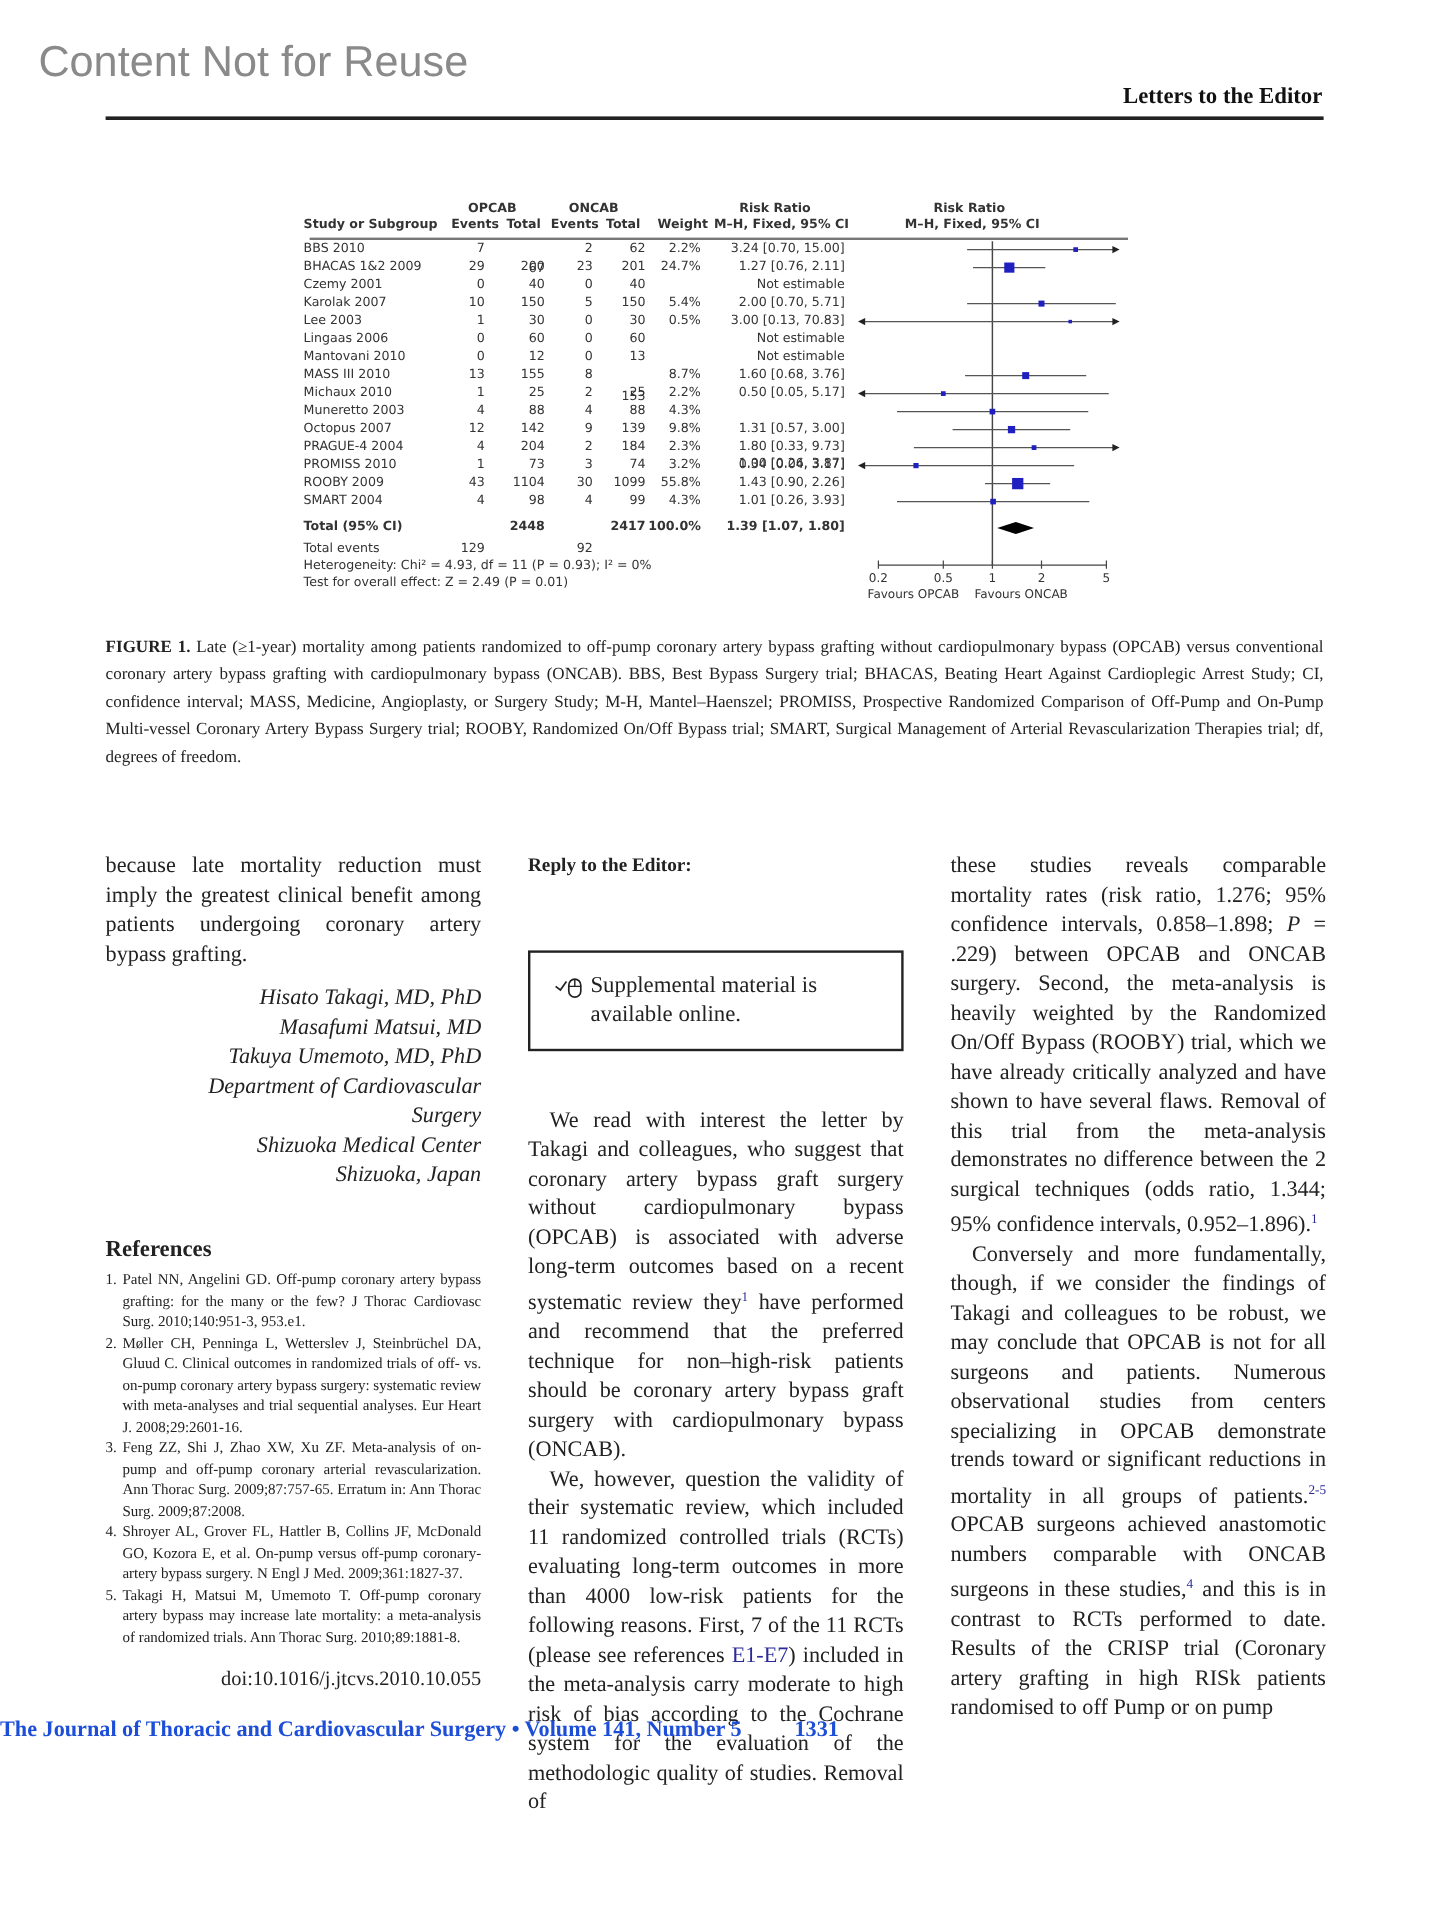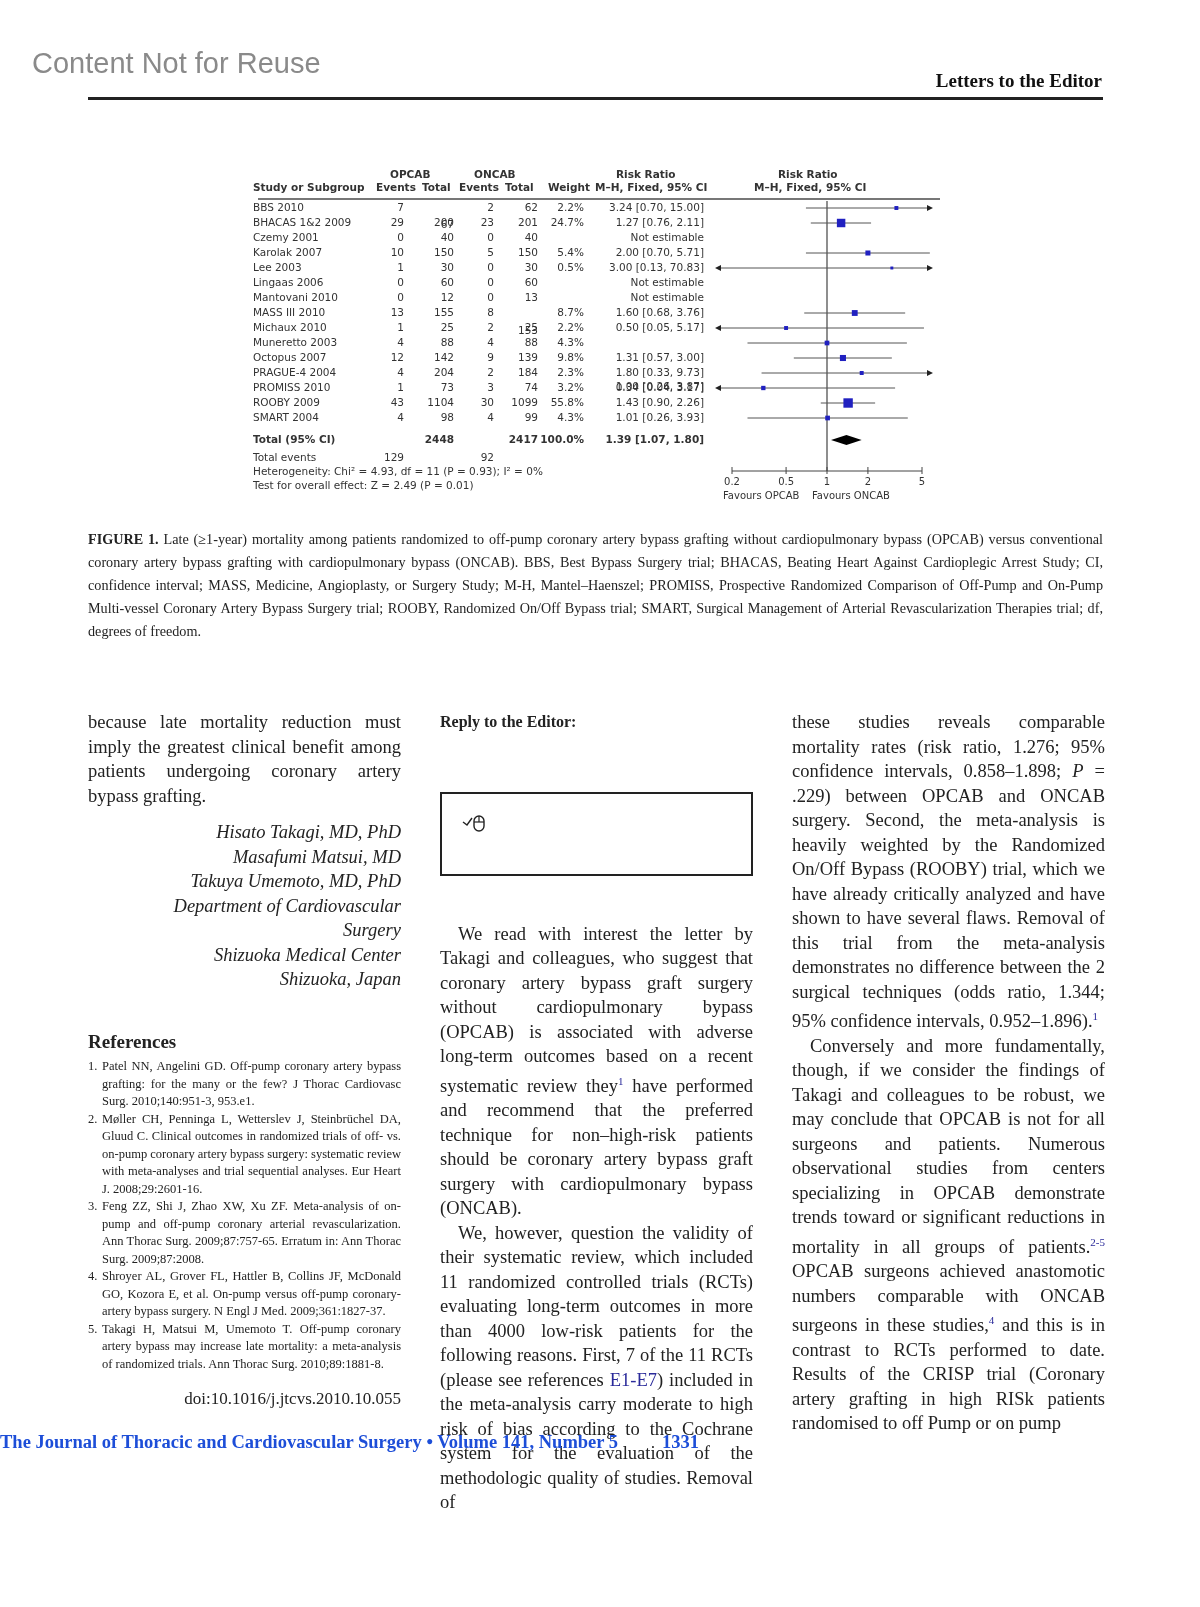--- a/index.html
+++ b/index.html
@@ -1,17 +1,17 @@
 <!DOCTYPE html>
 <html><head>
 <meta charset="utf-8">
 <style>
   html, body { margin: 0; padding: 0; background: #fff; }
   body { width: 1200px; height: 1607px; position: relative; overflow: hidden; font-family: "Liberation Serif", serif; color: #222; }
-  .watermark { position: absolute; left: 32px; top: 47px; font-family: "Liberation Sans", sans-serif; font-size: 29px; color: #8a8a8a; }
+  .watermark { position: absolute; left: 32px; top: 30px; font-family: "Liberation Sans", sans-serif; font-size: 36px; color: #8a8a8a; }
   .running-head { position: absolute; right: 98px; top: 70px; font-family: "Liberation Serif", serif; font-weight: bold; font-size: 19px; color: #111; }
   .head-rule { position: absolute; left: 88px; width: 1015px; top: 97px; height: 3px; background: #222; }
 
   
   .fp { position: absolute; left: 250px; top: 168px; width: 700px; height: 355px; font-family: "DejaVu Sans", sans-serif; font-size: 10.5px; color: #333; }
   .fp .cell { position: absolute; white-space: nowrap; }
   .fp .r { text-align: right; }
   .fp .b { font-weight: bold; }
   .fp .hdr-rule { position: absolute; left: 8px; width: 682px; top: 30px; height: 2px; background: #777; }
   .fp svg { position: absolute; left: 0; top: 0; }
@@ -276,20 +276,21 @@
   <div class="reply-title">Reply to the Editor:</div>
   <div class="supp-box">
     <span class="icon">
       <svg width="26" height="24" viewBox="0 0 26 24">
           <path d="M1 12 L5 15 L10 8" fill="none" stroke="#222" stroke-width="1.4"></path>
           <rect x="12" y="6" width="10" height="15" rx="5" fill="none" stroke="#222" stroke-width="1.4"></rect>
           <line x1="12" y1="12" x2="22" y2="12" stroke="#222" stroke-width="1.2"></line>
           <line x1="17" y1="6" x2="17" y2="12" stroke="#222" stroke-width="1.2"></line>
         </svg>
     </span>
+    <span class="txt">Supplemental material is available online.</span>
   </div>
   <p class="indent"><span>We read with interest the letter by Takagi and colleagues, who suggest that coronary artery bypass graft surgery without cardiopulmonary bypass (OPCAB) is associated with adverse long-term outcomes based on a recent systematic review they</span><sup>1</sup><span> have performed and recommend that the preferred technique for non–high-risk patients should be coronary artery bypass graft surgery with cardiopulmonary bypass (ONCAB).</span></p>
   <p class="indent"><span>We, however, question the validity of their systematic review, which included 11 randomized controlled trials (RCTs) evaluating long-term outcomes in more than 4000 low-risk patients for the following reasons. First, 7 of the 11 RCTs (please see references </span><span class="link">E1-E7</span><span>) included in the meta-analysis carry moderate to high risk of bias according to the Cochrane system for the evaluation of the methodologic quality of studies. Removal of</span></p>
 </div>
 
 <div class="col col3">
   <p><span>these studies reveals comparable mortality rates (risk ratio, 1.276; 95% confidence intervals, 0.858–1.898; </span><i>P</i><span> = .229) between OPCAB and ONCAB surgery. Second, the meta-analysis is heavily weighted by the Randomized On/Off Bypass (ROOBY) trial, which we have already critically analyzed and have shown to have several flaws. Removal of this trial from the meta-analysis demonstrates no difference between the 2 surgical techniques (odds ratio, 1.344; 95% confidence intervals, 0.952–1.896).</span><sup>1</sup></p>
   <p class="indent"><span>Conversely and more fundamentally, though, if we consider the findings of Takagi and colleagues to be robust, we may conclude that OPCAB is not for all surgeons and patients. Numerous observational studies from centers specializing in OPCAB demonstrate trends toward or significant reductions in mortality in all groups of patients.</span><sup>2-5</sup><span> OPCAB surgeons achieved anastomotic numbers comparable with ONCAB surgeons in these studies,</span><sup>4</sup><span> and this is in contrast to RCTs performed to date. Results of the CRISP trial (Coronary artery grafting in high RISk patients randomised to off Pump or on pump</span></p>
 </div>
 

